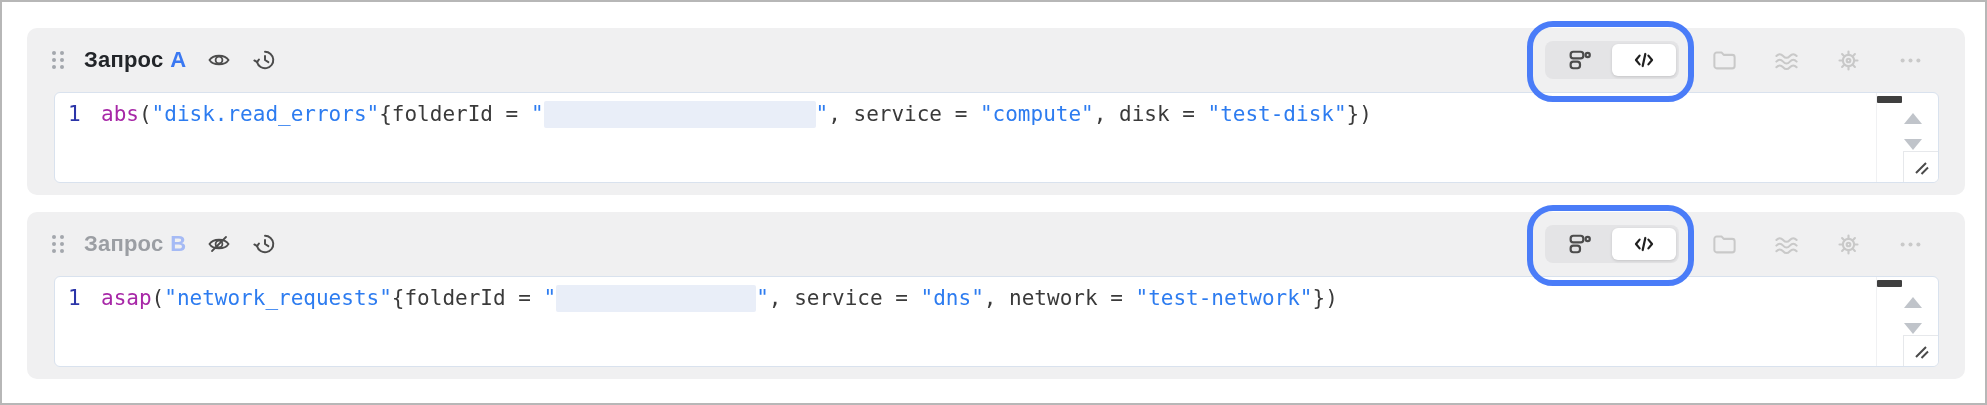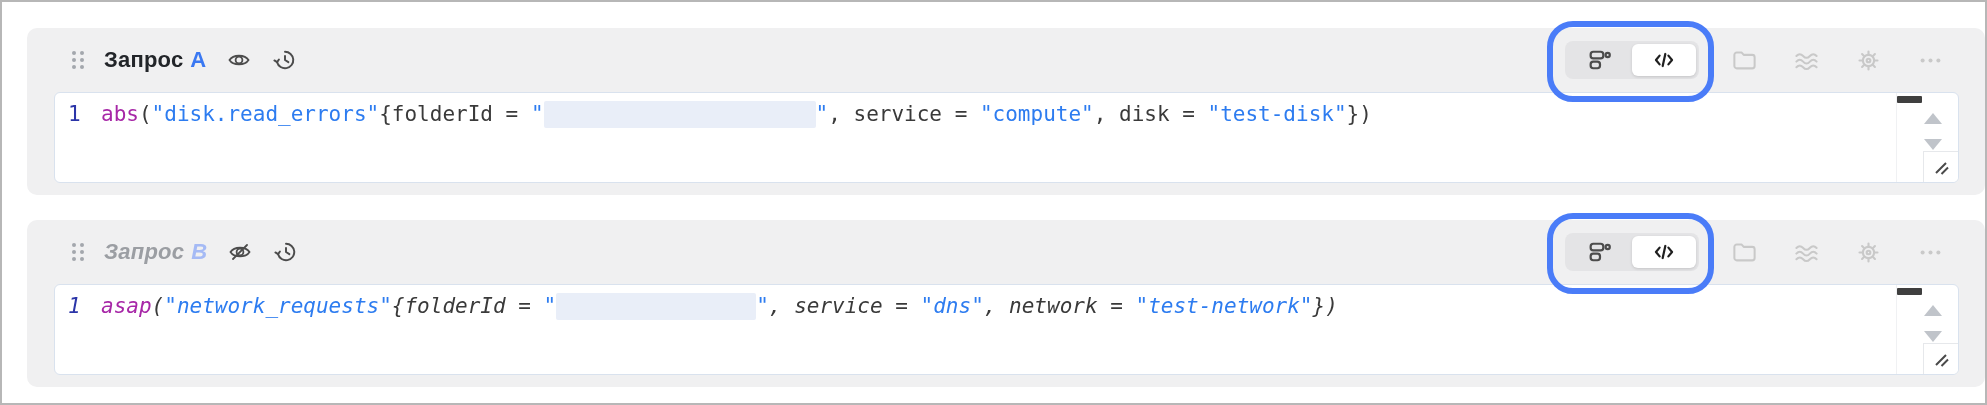--- a/index.html
+++ b/index.html
@@ -2,23 +2,23 @@
 <html style="--window-border: #b7b7b7; --card-bg: #f0f0f1; --annotation-blue: #4a7cf8; --code-keyword: #a727a7; --code-string: #2d7cf0; --code-plain: #3a3a3a; --line-number: #2b35a8; --redaction-bg: #e9eef8; --icon-color: #4c4c4c; --icon-disabled: #c9c9c9; --letter-a: #3a78f2; --letter-b: #a5baf5; --title-a: #222529; --title-b: #9b9ea3; --editor-border: #d9e2ee; --scroll-thumb: #3f3f3f; --scroll-arrow: #c0c4ca;"><head>
 <meta charset="utf-8">
 <style>
   html,body { margin:0; padding:0; }
   body {
     width:1987px; height:405px; position:relative; background:#ffffff;
     font-family:"Liberation Sans", sans-serif; overflow:hidden;
   }
   .viewport { position:absolute; inset:0; border:2px solid var(--window-border,#b7b7b7); box-sizing:border-box; background:#fff; }
 
-  .card { position:absolute; left:25px; width:1938px; height:167px; background:var(--card-bg,#f0f0f1); border-radius:10px;padding-left:20px; }
+  .card { position:absolute; left:25px; width:1938px; height:167px; background:var(--card-bg,#f0f0f1); border-radius:10px; }
   #panel-a { top:26px; }
-  #panel-b { top:218px;font-style:italic; }
+  #panel-b { top:210px; }
 
   .header { height:64px; display:flex; align-items:center; padding:0 40px 0 25px; box-sizing:border-box; }
   .drag { display:grid; grid-template-columns:repeat(2,4px); grid-auto-rows:4px; gap:3px 4px; cursor:grab; }
   .drag i { width:4px; height:4px; border-radius:50%; background:#a3a7ad; }
 
   .title { margin-left:20px; font-size:22px; font-weight:600; letter-spacing:.2px; white-space:nowrap; }
   .panel-a .title .t { color:var(--title-a,#222529); }
   .panel-b .title .t { color:var(--title-b,#9b9ea3); }
   .panel-a .letter { color:var(--letter-a,#3a78f2); margin-left:7px; }
   .panel-b .letter { color:var(--letter-b,#a5baf5); margin-left:7px; }

